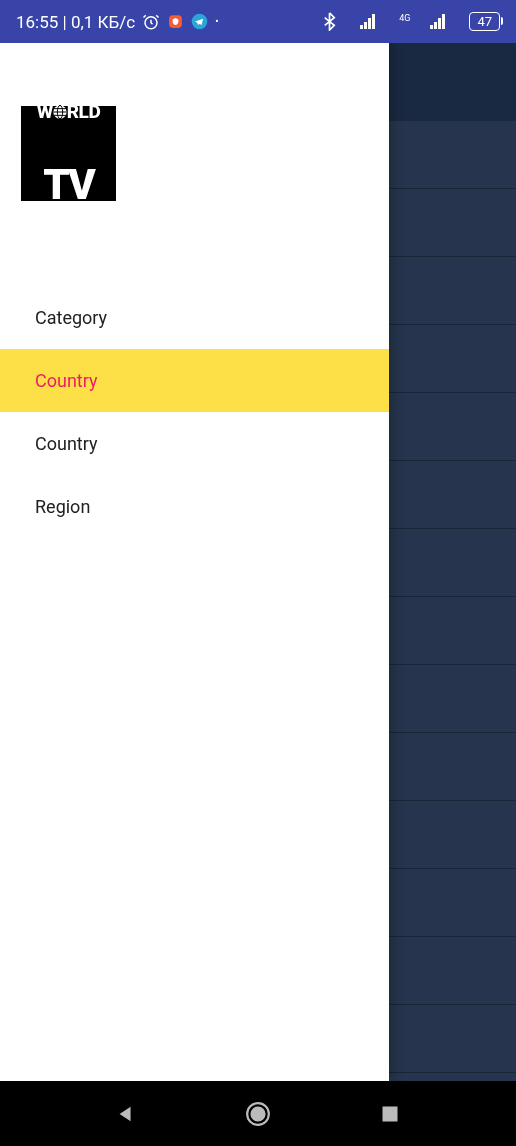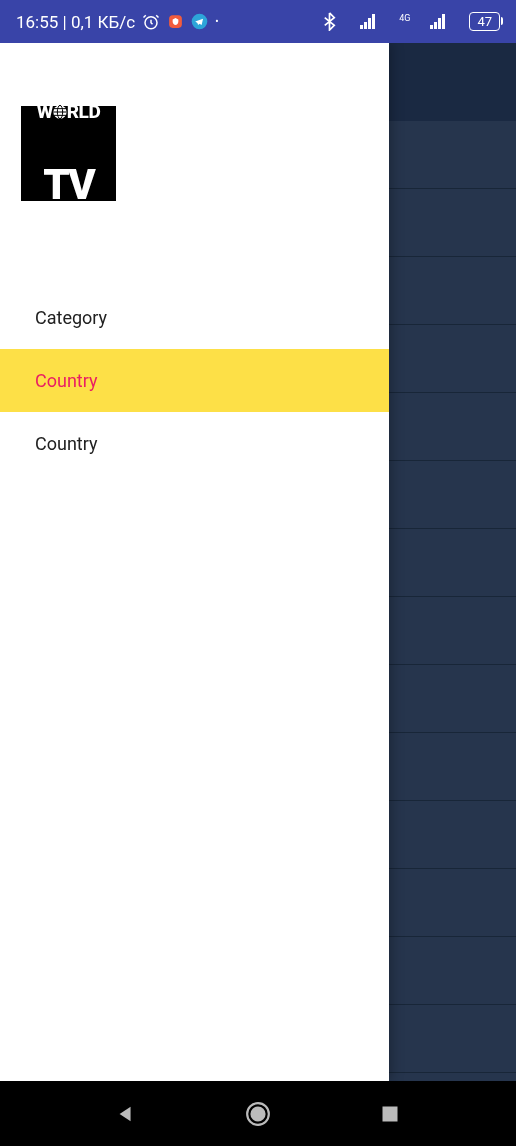--- a/index.html
+++ b/index.html
@@ -269,20 +269,21 @@
               </svg>
             <span>RLD</span>
           </div>
           <div class="logo-tv">TV</div>
         </div>
       </div>
       <div class="drawer-menu">
         <div class="drawer-item">Category</div>
         <div class="drawer-item active">Country</div>
         <div class="drawer-item">Country</div>
+        <div class="drawer-item">Region</div>
       </div>
     </div>
   </div>
 
   <div class="nav-bar">
     <div class="nav-button">
       <svg width="22" height="22" viewBox="0 0 24 24" fill="#bbb">
           <path d="M17 4l-12 8 12 8z"></path>
         </svg>
     </div>

